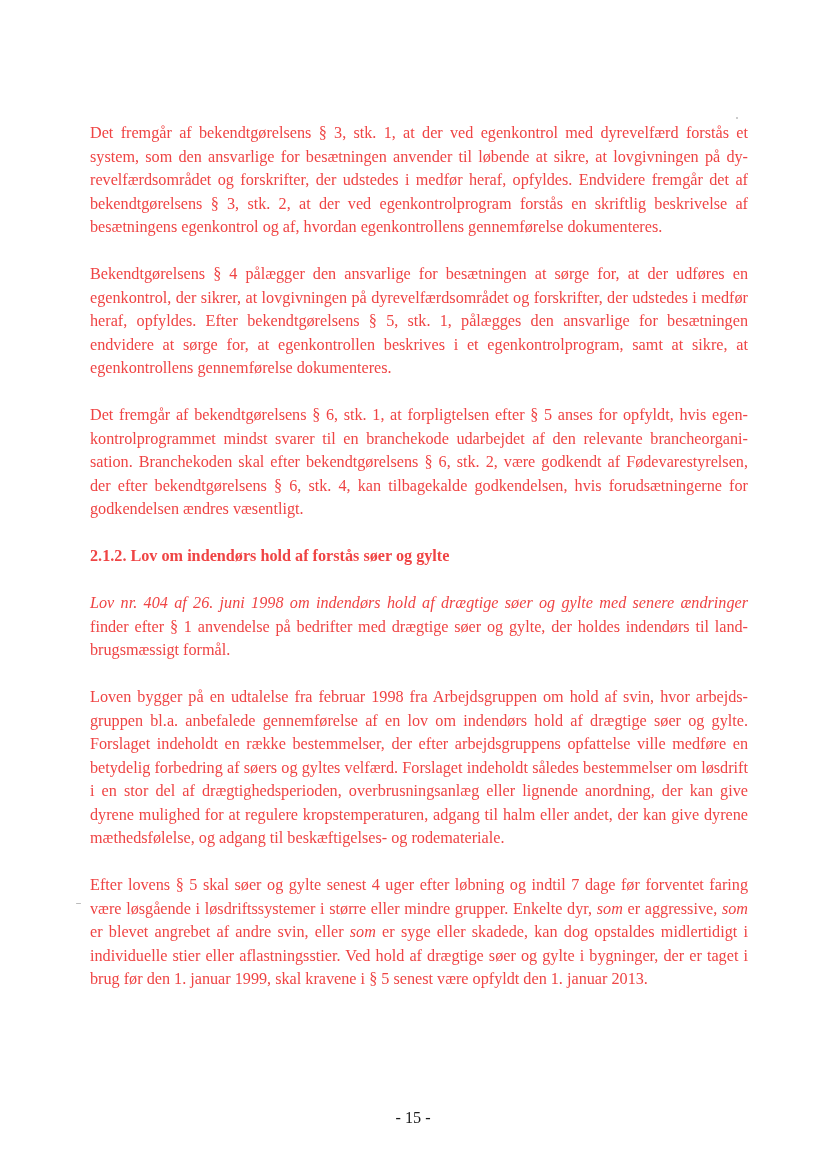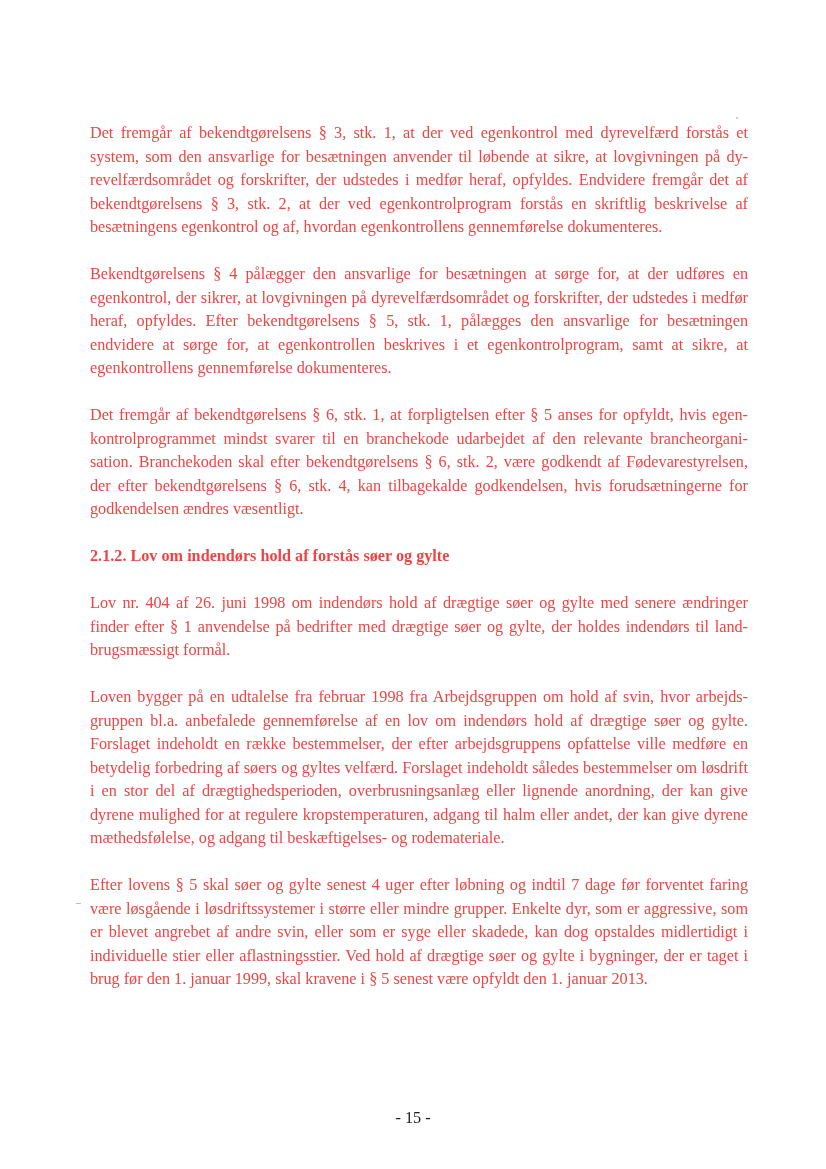--- a/index.html
+++ b/index.html
@@ -17,21 +17,21 @@
   .para {
     margin: 0 0 23.5px 0;
     text-align: justify;
     hyphens: manual;
   }
   .heading {
     margin: 0 0 23.5px 0;
     font-weight: bold;
     font-size: 16.2px;
   }
-  .ital { }
+  .ital { font-style: italic; }
   .page-number {
     position: absolute;
     top: 1109px;
     left: 0;
     width: 826px;
     text-align: center;
     font-family: "Liberation Serif", "DejaVu Serif", serif;
     font-size: 16.2px;
     color: #1a1a1a;
   }

